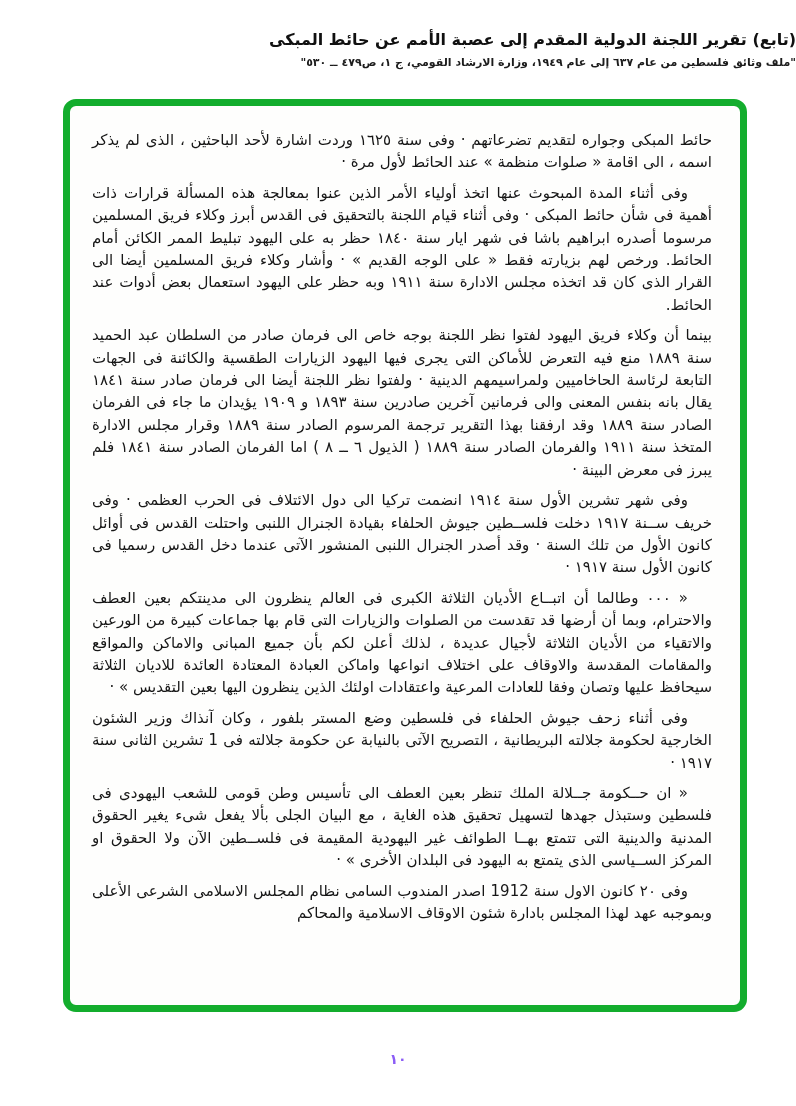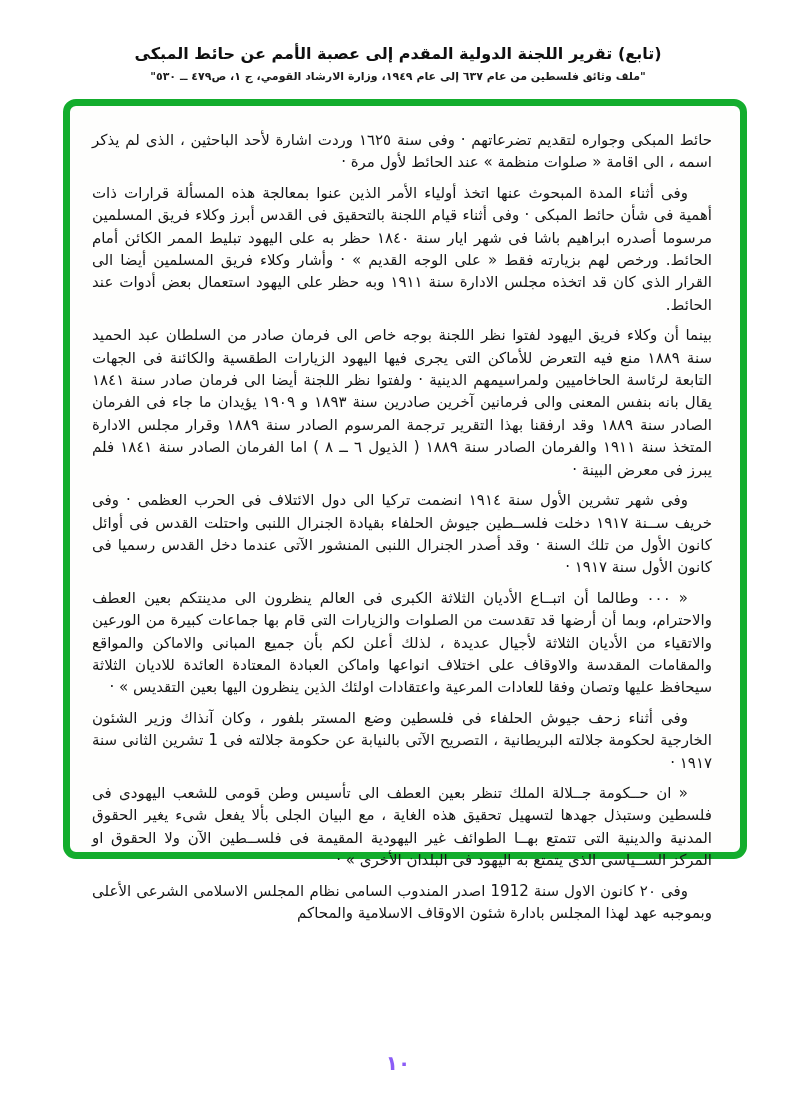--- a/index.html
+++ b/index.html
@@ -12,42 +12,40 @@
     position: relative;
     background: #ffffff;
     font-family: "DejaVu Sans", sans-serif;
     overflow: hidden;
   }
   .page-header {
     position: absolute;
     top: 30px;
     left: 0;
     right: 0;
-    text-align: center;
     direction: rtl;
     color: #101010;
-    margin-top: 14px;
   }
   .doc-title {
     font-size: 16px;
     font-weight: bold;
     letter-spacing: 0.2px;
   }
   .doc-source {
     margin-top: 7px;
     font-size: 11px;
     font-weight: bold;
     color: #1c1c1c;
   }
   .content-frame {
     position: absolute;
     left: 63px;
     top: 99px;
     width: 684px;
-    height: 760px;
+    height: 913px;
     box-sizing: border-box;
     border: 7px solid #13ad2d;
     border-radius: 13px;
     background: #fefefd;
   }
   .doc-body {
     position: absolute;
     top: 23px;
     right: 28px;
     left: 22px;
@@ -62,21 +60,21 @@
   }
   .doc-body p.indent {
     text-indent: 24px;
   }
   .page-number {
     position: absolute;
     top: 1051px;
     left: 0;
     right: 0;
     text-align: center;
-    font-size: 20px;
+    font-size: 14px;
     font-weight: bold;
     color: #8b5cf6;
     direction: rtl;
   }
 </style>
 </head>
 <body>
 
 <div>
 

